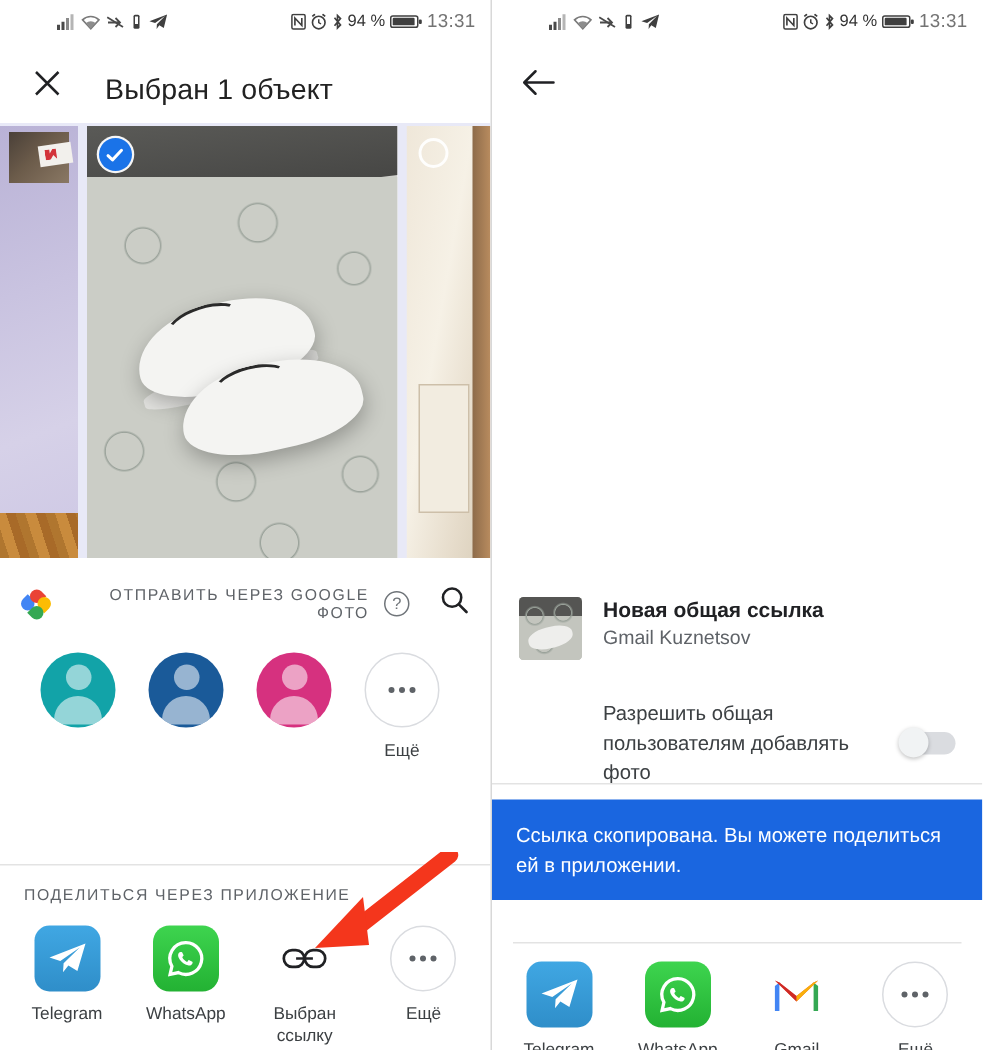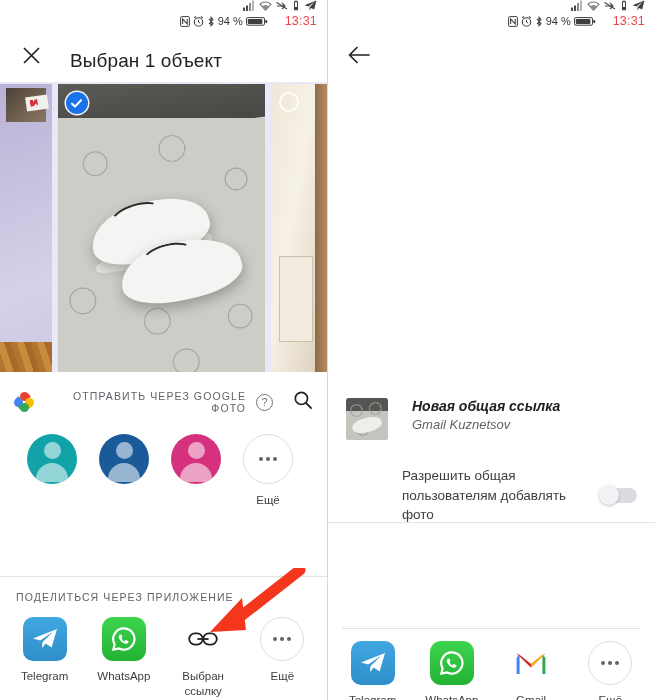--- a/index.html
+++ b/index.html
@@ -9,27 +9,27 @@
     background: #ffffff;
     overflow: hidden;
   }
   .screens { display: flex; width: 655px; height: 700px; }
   .panel { position: relative; height: 700px; background: #fff; overflow: hidden; }
   .panel-left { width: 328px; border-right: 1px solid #d8d8d8; }
   .panel-right { width: 327px; }
 
   
   .statusbar {
-    height: 28px; display: flex; align-items: flex-end;
-    padding: 0 10px; font-size: 11.5px; color: #3c3c3c; flex-direction: column;
+    height: 28px; display: flex; align-items: center;
+    padding: 0 10px; font-size: 11.5px; color: #3c3c3c;
   }
   .sb-left { display: flex; align-items: center; gap: 4px; margin-left: 28px; }
   .sb-spacer { flex: 1; }
   .sb-right { display: flex; align-items: center; gap: 3px; }
-  .sb-time { font-size: 12.5px; color: #ef4444; letter-spacing: .2px; margin-left: 14px; }
+  .sb-time { font-size: 12.5px; color: #737373; letter-spacing: .2px; margin-left: 0; }
   .sb-pct { font-size: 11px; color: #333; }
   svg.ico { display: block; }
 
   
   .toolbar { height: 54px; display: flex; align-items: center; padding: 0 18px; }
   .toolbar-title { font-size: 19px; color: #222; margin-left: 26px; letter-spacing: .1px; margin-top: 12px; }
   .tb-btn { width: 26px; height: 26px; display: flex; align-items: center; justify-content: center; cursor: pointer; }
 
   
   .photostrip { display: flex; height: 290px; background: #e8e9f7; padding-top: 2px; }
@@ -146,21 +146,21 @@
   .apps-title { font-size: 10.5px; letter-spacing: 1.1px; color: #5f6368; padding: 14px 16px 0 16px; text-transform: uppercase; }
   .apps-row { display: flex; padding: 14px 16px 0 16px; gap: 22px; }
   .app { width: 72px; display: flex; flex-direction: column; align-items: center; cursor: pointer; }
   .app-ic { width: 44px; height: 44px; border-radius: 10px; display: flex; align-items: center; justify-content: center; position: relative; }
   .tg { background: linear-gradient(180deg,#40a7e3,#2f8ec9); }
   .wa { background: linear-gradient(180deg,#3ed44f,#23b233); border-radius: 11px; }
   .link-ic { width: 44px; height: 44px; display: flex; align-items: center; justify-content: center; }
   .app-cap { font-size: 11.5px; color: #3c4043; margin-top: 8px; text-align: center; line-height: 1.3; }
 
   
-  .rp-link-row { display: flex; align-items: flex-start; padding: 16px 18px 0 18px; gap: 24px; font-style: italic; }
+  .rp-link-row { display: flex; align-items: flex-start; padding: 16px 18px 0 18px; gap: 14px; }
   .rp-thumb { width: 42px; height: 42px; border-radius: 3px; overflow: hidden; position: relative; flex: 0 0 auto; background: #b9bab4; }
   .rp-thumb .t-rug { position: absolute; inset: 0; background:
       radial-gradient(circle at 25% 30%, transparent 5px, #9aa29a 5.5px, transparent 7px),
       radial-gradient(circle at 70% 25%, transparent 5px, #9aa29a 5.5px, transparent 7px),
       radial-gradient(circle at 40% 75%, transparent 5px, #9aa29a 5.5px, transparent 7px),
       linear-gradient(180deg,#555553 0 30%, #c3c5be 30% 100%); }
   .rp-thumb .t-shoe { position: absolute; left: 6px; top: 20px; width: 30px; height: 14px; background: #eeeeec; border-radius: 45%; transform: rotate(-14deg); }
   .rp-link-title { font-size: 14px; color: #202124; font-weight: bold; }
   .rp-link-sub { font-size: 13px; color: #5f6368; margin-top: 3px; }
 
@@ -480,20 +480,21 @@
         <div class="rp-toggle-label">Разрешить общая пользователям добавлять фото</div>
         <div class="switch">
             <div class="knob"></div>
           </div>
       </div>
     </div>
 
     <div style="position:absolute; left:0; right:0; top:522px;">
       <div class="divider"></div>
       <div style="height:10px"></div>
+      <div class="snackbar">Ссылка скопирована. Вы можете поделиться ей в приложении.</div>
     </div>
 
     <div style="position:absolute; left:0; right:0; top:628px;">
       <div class="rp-divider"></div>
       <div class="apps-row" style="padding-top:12px">
         <div class="app">
           <div class="app-ic tg">
             <svg width="28" height="24" viewBox="0 0 28 24">
                 <path d="M26 2 L2 11.4 L9.2 13.6 L22.2 4.6 L11.4 15.2 L11 21.2 L14.6 16.6 L20.6 20.4 Z" fill="#fff"></path>
               </svg>

